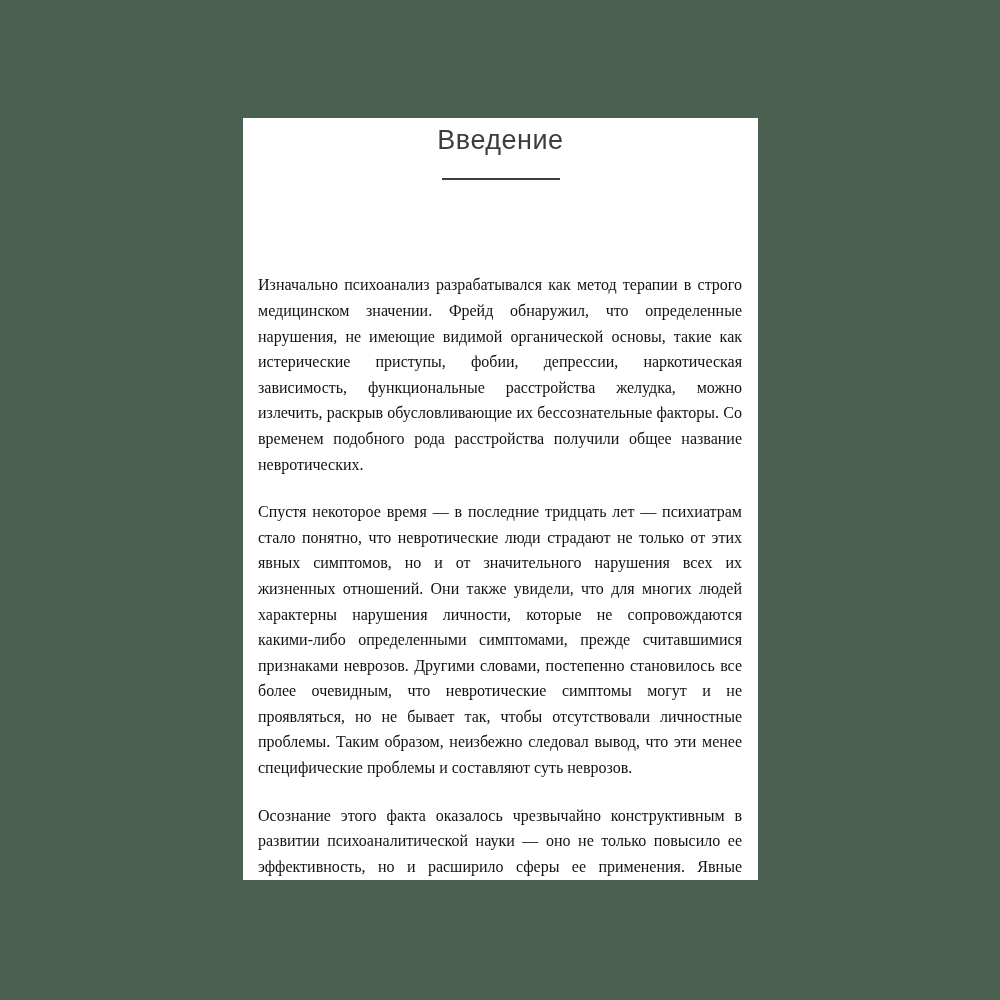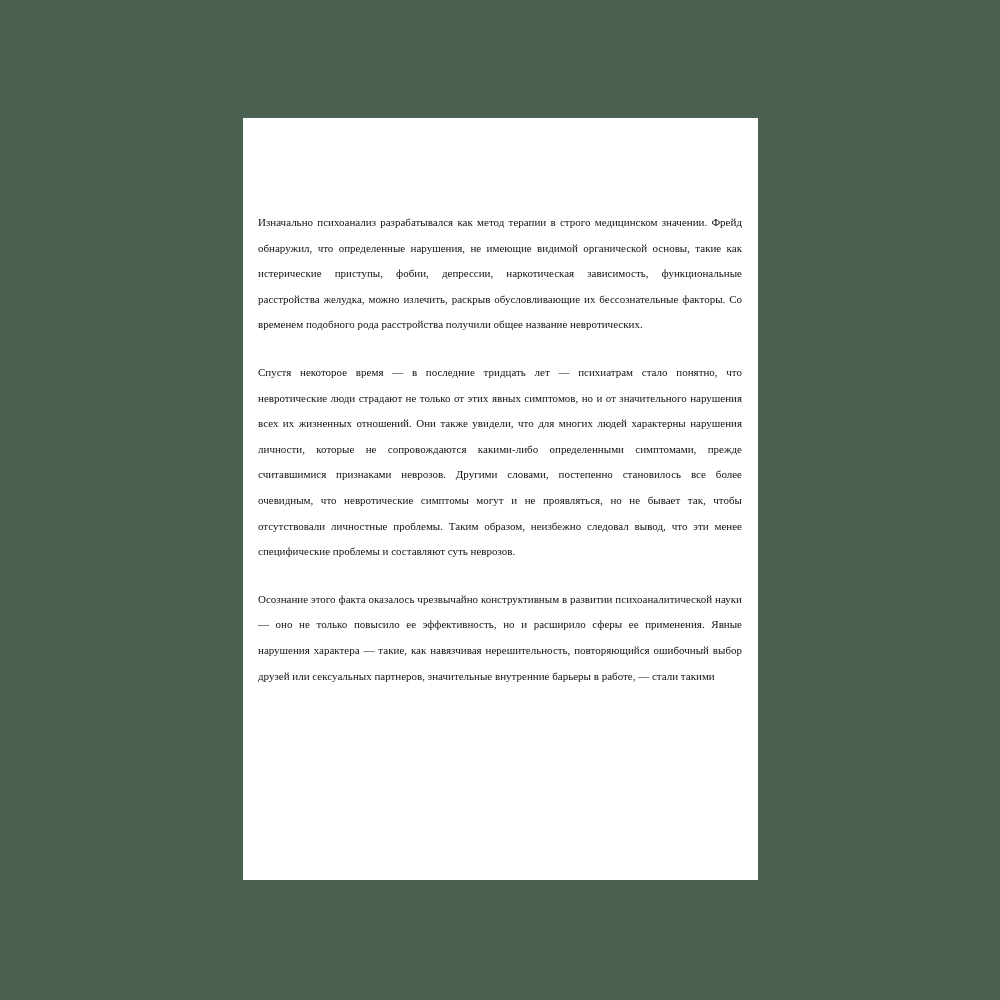--- a/index.html
+++ b/index.html
@@ -50,37 +50,41 @@
     height: 2px;
     background: #3d3d3d;
     margin: 22px auto 0 auto;
   }
   .body-text {
     margin-top: 92px;
     padding: 0 4px 0 3px;
   }
   .para {
     font-family: "Liberation Serif", serif;
-    font-size: 11px;
+    font-size: 16px;
     line-height: 25.6px;
     color: #111111;
     text-align: justify;
     margin: 0 0 22px 0;
     hyphens: manual;
   }
   .para:last-child {
     margin-bottom: 0;
   }
 </style>
 </head>
 <body style="background: rgb(74, 97, 82);">
 
 <div class="viewport">
   <div class="page">
 
+    <div class="page-header">
+      <h1 class="chapter-title">Введение</h1>
+      <div class="title-rule"></div>
+    </div>
 
     <div class="body-text">
       <p class="para">Изначально психоанализ разрабатывался как метод терапии в строго медицинском значении. Фрейд обнаружил, что определенные нарушения, не имеющие видимой органической основы, такие как истерические приступы, фобии, депрессии, наркотическая зависимость, функциональные расстройства желудка, можно излечить, раскрыв обусловливающие их бессознательные факторы. Со временем подобного рода расстройства получили общее название невротических.</p>
       <p class="para">Спустя некоторое время — в последние тридцать лет — психиатрам стало понятно, что невротические люди страдают не только от этих явных симптомов, но и от значительного нарушения всех их жизненных отношений. Они также увидели, что для многих людей характерны нарушения личности, которые не сопровождаются какими-либо определенными симптомами, прежде считавшимися признаками неврозов. Другими словами, постепенно становилось все более очевидным, что невротические симптомы могут и не проявляться, но не бывает так, чтобы отсутствовали личностные проблемы. Таким образом, неизбежно следовал вывод, что эти менее специфические проблемы и составляют суть неврозов.</p>
       <p class="para">Осознание этого факта оказалось чрезвычайно конструктивным в развитии психоаналитической науки — оно не только повысило ее эффективность, но и расширило сферы ее применения. Явные нарушения характера — такие, как навязчивая нерешительность, повторяющийся ошибочный выбор друзей или сексуальных партнеров, значительные внутренние барьеры в работе, — стали такими</p>
     </div>
 
   </div>
 </div>
 

